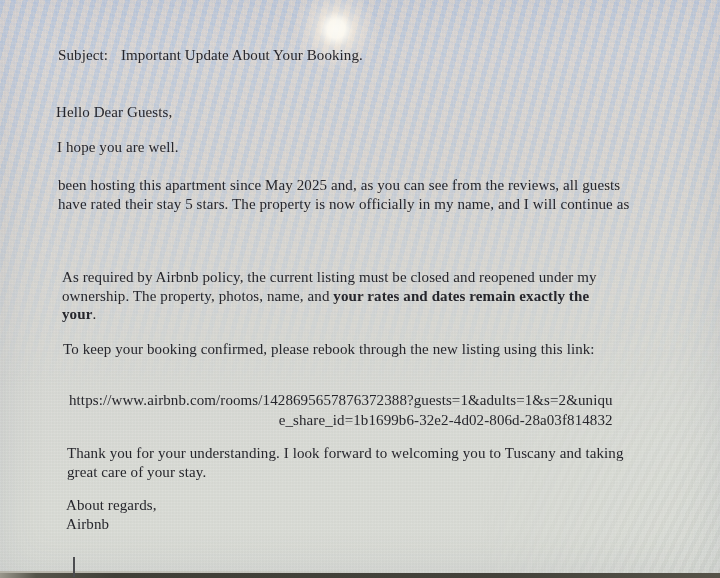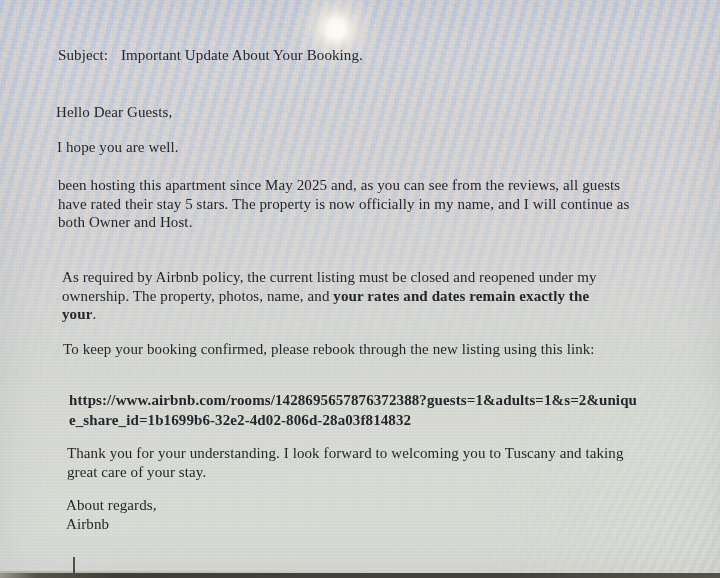--- a/index.html
+++ b/index.html
@@ -66,21 +66,21 @@
   }
   .para { position: absolute; font-size: 15px; line-height: 18.6px; letter-spacing: 0.1px; }
   .para div { white-space: nowrap; }
   .subject       { top: 46px;  left: 58px; }
   .subject .gap  { display: inline-block; width: 13px; }
   .greeting      { top: 103px; left: 56px; }
   .opening       { top: 138px; left: 57px; }
   .p-intro       { top: 176px; left: 58px; }
   .p-policy      { top: 268px; left: 62px; }
   .p-rebook      { top: 340px; left: 63px; }
-  .p-link        { top: 391px; left: 69px; font-weight: bold; line-height: 19.5px; }
+  .p-link        { top: 391px; left: 69px; font-weight: normal; line-height: 19.5px; text-align: right; }
   .p-thanks      { top: 444px; left: 67px; }
   .p-signoff     { top: 496px; left: 66px; }
   .bold { font-weight: bold; }
 </style>
 </head>
 <body>
 
 <div class="screen">
 
   <div class="moire-top"></div>
@@ -92,21 +92,20 @@
     <span>Subject:</span><span class="gap"></span><span>Important Update About Your Booking.</span>
   </div>
 
   <div class="para greeting">Hello Dear Guests,</div>
 
   <div class="para opening">I hope you are well.</div>
 
   <div class="para p-intro">
       <div>been hosting this apartment since May 2025 and, as you can see from the reviews, all guests</div>
       <div>have rated their stay 5 stars. The property is now officially in my name, and I will continue as</div>
-      <div>both Owner and Host.</div>
     </div>
 
   <div class="para p-policy">
       <div><span>As required by Airbnb policy, the current listing must be closed and reopened under my</span></div>
       <div><span>ownership. The property, photos, name, and </span><span class="bold">your rates and dates remain exactly the</span></div>
       <div><span class="bold">your</span><span>.</span></div>
     </div>
 
   <div class="para p-rebook">To keep your booking confirmed, please rebook through the new listing using this link:</div>
 

